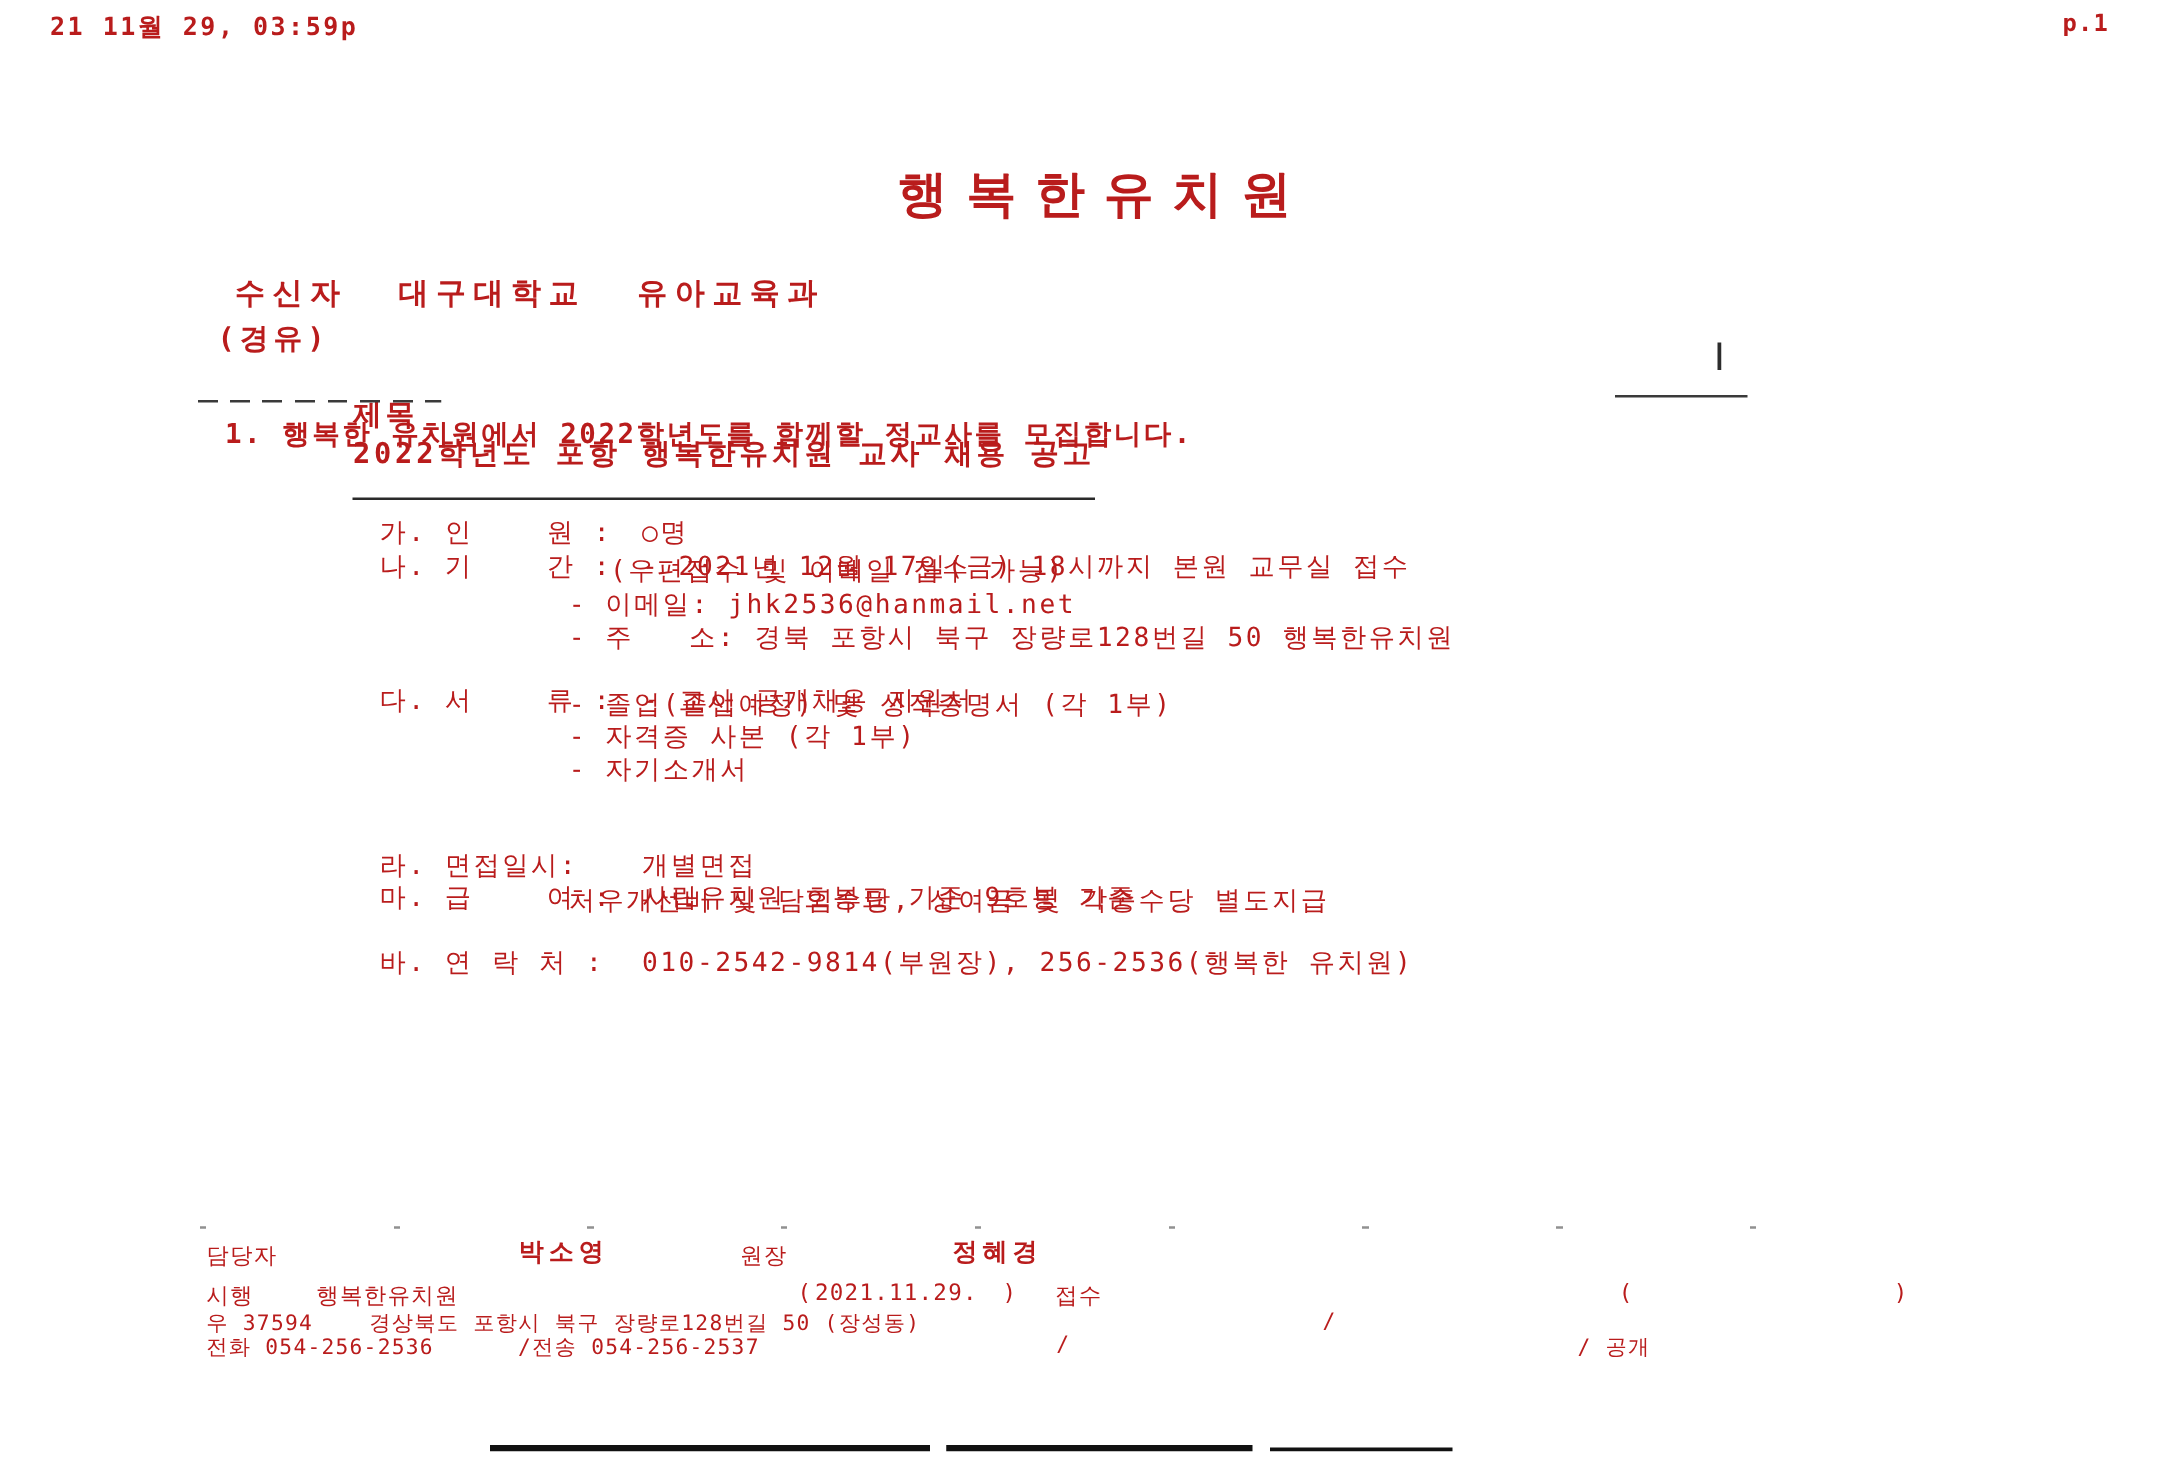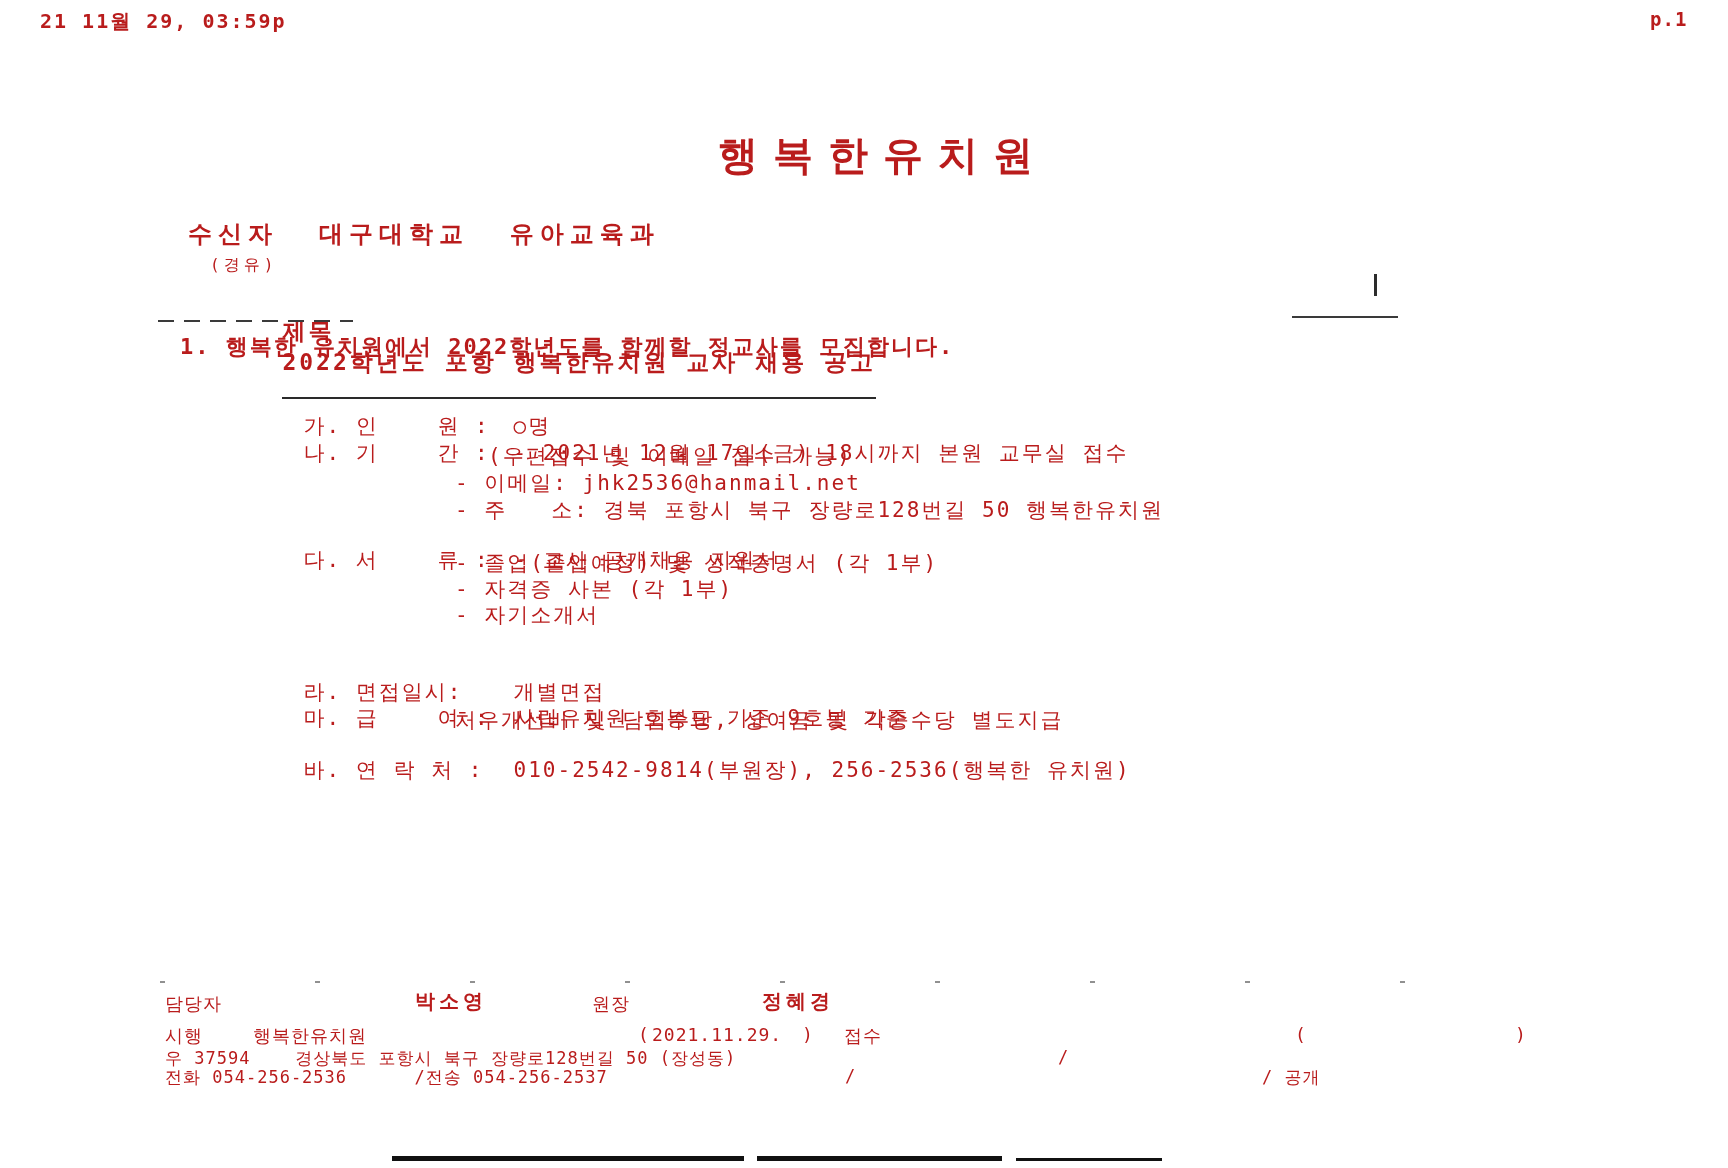--- a/index.html
+++ b/index.html
@@ -8,21 +8,21 @@
     font-family:"DejaVu Sans Mono","DejaVu Sans","Liberation Sans",sans-serif;
     color:#b91c1c;
   }
   .abs{position:absolute;white-space:pre;}
   
   .fax-ts{left:40px;top:8px;font-size:20px;letter-spacing:2px;font-weight:600;}
   .fax-pg{left:1650px;top:8px;font-size:19px;letter-spacing:1px;font-weight:600;}
   
   .doc-title{left:718px;top:128px;font-size:40px;font-weight:700;letter-spacing:15px;}
   .recipient{left:188px;top:218px;font-size:24px;letter-spacing:6px;font-weight:600;}
-  .via{left:174px;top:255px;font-size:16px;letter-spacing:4px;font-weight:400;margin-left:36px;}
+  .via{left:174px;top:255px;font-size:23px;letter-spacing:4px;font-weight:700;}
   .subject{left:215px;top:290px;font-size:23px;letter-spacing:3px;font-weight:600;}
   .subject .subj-label{display:inline-block;width:112px;}
   .subject .subj-text{border-bottom:2px solid #2a2a2a;padding-bottom:22px;}
   
   .rule-left{left:158px;top:320px;width:195px;height:2px;
     background:repeating-linear-gradient(90deg,#3a3a3a 0 16px,transparent 16px 26px);}
   .rule-right{left:1292px;top:316px;width:106px;height:2px;background:#3a3a3a;}
   .tick-right{left:1374px;top:274px;width:3px;height:22px;background:#2c2c2c;}
   .noise-row{left:160px;top:981px;width:1380px;height:2px;opacity:.65;
     background:repeating-linear-gradient(90deg,#555 0 5px,transparent 5px 155px);}

